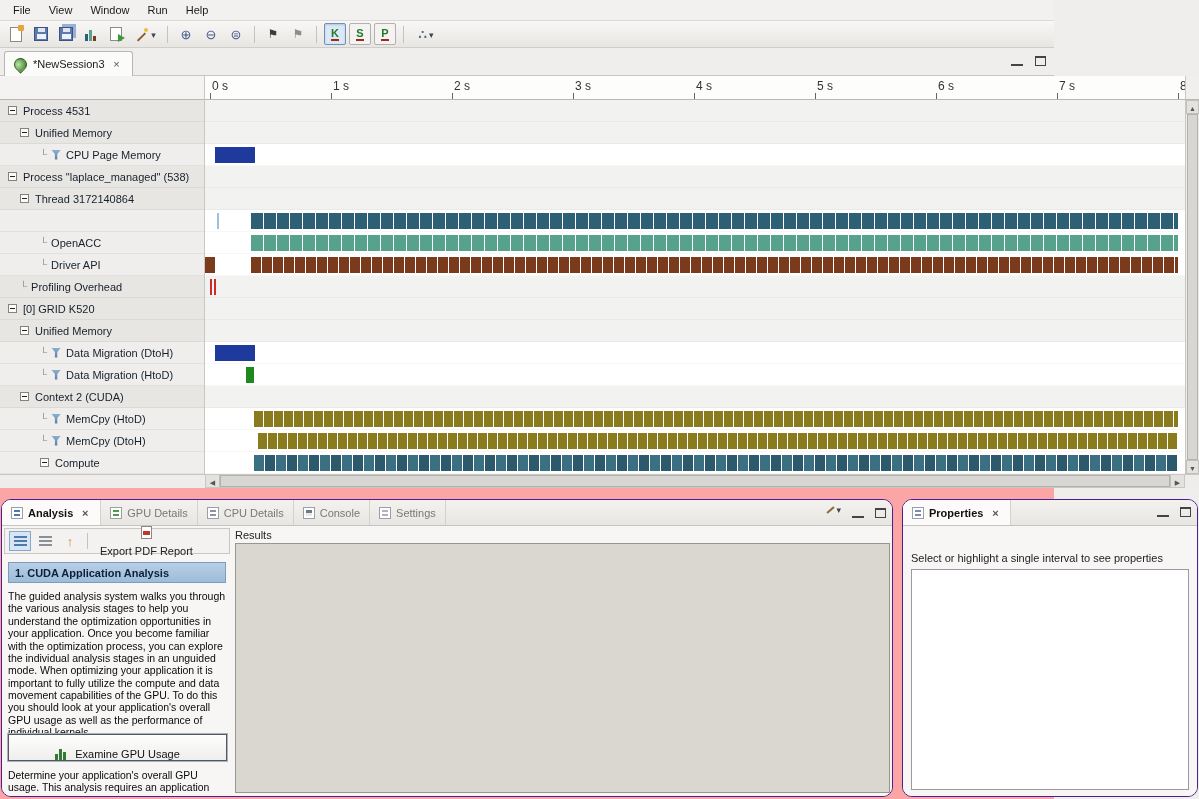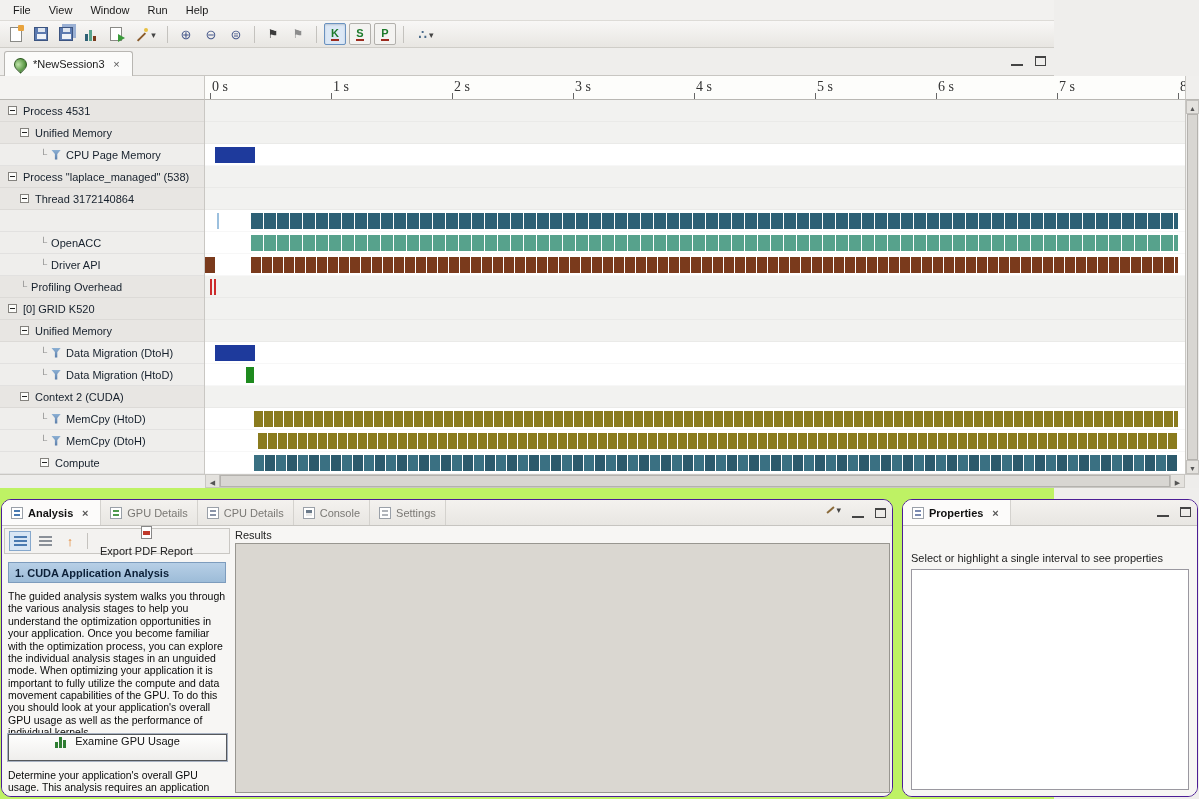--- a/index.html
+++ b/index.html
@@ -1,18 +1,18 @@
 <!DOCTYPE html>
 <html><head>
 <meta charset="utf-8">
 <style>
   * { margin:0; padding:0; box-sizing:border-box; }
   html,body { width:1199px; height:799px; overflow:hidden; }
   body { font-family:"Liberation Sans", sans-serif; font-size:11px; color:#1a1a1a; background:#efeeec; }
-  .app { position:relative; width:1054px; height:799px; background:#bef264; }
+  .app { position:relative; width:1054px; height:799px; background:#fca5a5; }
 
   
   .menubar { height:21px; display:flex; align-items:center; padding-left:4px; background:#f2f1ef; border-bottom:1px solid #dddbd7; }
   .menu-item { padding:2px 9px; cursor:default; }
 
   
   .toolbar { height:27px; display:flex; align-items:center; gap:1px; padding:0 4px; background:linear-gradient(#f8f7f6,#e8e6e2); border-bottom:1px solid #cfcdc8; }
   .tbtn { width:24px; height:22px; display:flex; align-items:center; justify-content:center; border:1px solid transparent; border-radius:2px; position:relative; }
   .tbtn.wide { width:32px; gap:2px; }
   .tsep { width:1px; height:17px; background:#c4c2be; margin:0 5px; }
@@ -63,21 +63,21 @@
   .wmax { width:11px; height:10px; border:1px solid #444; border-top:2px solid #444; }
 
   
   .timeline { position:absolute; top:76px; left:0; width:1199px; background:#fff; }
   .tl-head { display:flex; height:24px; }
   .tl-corner { width:205px; background:#f4f3f1; border-bottom:1px solid #b9b7b3; border-right:1px solid #c9c7c3; }
   .ruler { width:980px; position:relative; background:#fdfdfb; border-bottom:1px solid #b9b7b3; overflow:hidden; }
   .ruler-corner { width:14px; background:#f0efed; border-bottom:1px solid #b9b7b3; border-left:1px solid #c9c7c3; }
   .tick { position:absolute; top:0; bottom:0; width:1px; }
   .tick::after { content:""; position:absolute; bottom:0; left:0; width:1px; height:6px; background:#666; }
-  .tick span { position:absolute; left:2px; top:3px; font-size:14px; color:#333; white-space:nowrap;font-family:Liberation Serif, serif; }
+  .tick span { position:absolute; left:2px; top:3px; font-size:12px; color:#333; white-space:nowrap; }
 
   .tl-body { display:flex; }
   .tl-labels { width:205px; background:#ebeae7; border-right:1px solid #c9c7c3; }
   .lrow { height:22px; display:flex; align-items:center; border-bottom:1px solid rgba(0,0,0,.05); white-space:nowrap; overflow:hidden; }
   .lrow.hdr { background:#e8e6e3; }
   .lrow.leaf { background:#efeeec; }
   .lv0 { padding-left:8px; } .lv1 { padding-left:20px; } .lv2 { padding-left:40px; }
   .conn { color:#888; margin-right:4px; font-size:10px; }
   .wminus { width:9px; height:9px; border:1px solid #84827e; background:#fcfcfa; position:relative; margin-right:6px; flex:none; }
   .wminus::after { content:""; position:absolute; left:1px; top:3px; width:5px; height:1px; background:#222; }
@@ -132,21 +132,21 @@
   .atb.active { background:#d8e6f4; border-color:#86a8cc; }
   .i-list { width:13px; height:11px; background:repeating-linear-gradient(180deg,#4a7ab0 0 2px,transparent 2px 4px); }
   .i-list.alt { background:repeating-linear-gradient(180deg,#8a9098 0 2px,transparent 2px 4px); }
   .vsep { width:1px; height:16px; background:#c4c2be; margin:0 3px; }
   .export-btn { display:flex; align-items:center; gap:6px; border:none; background:transparent; font-family:inherit; font-size:11px; color:#222; padding:3px 6px;flex-direction:column; }
   .i-pdf { width:11px; height:13px; background:#fff; border:1px solid #888; position:relative; }
   .i-pdf::after { content:""; position:absolute; left:1px; right:1px; top:4px; height:4px; background:#c0392b; }
 
   .a-header { position:absolute; left:6px; top:36px; width:218px; height:21px; background:linear-gradient(#b7cfe6,#9dbcd8); border:1px solid #7d9cbd; color:#0c2038; font-weight:bold; display:flex; align-items:center; padding:0 6px; }
   .a-body { position:absolute; left:6px; top:64px; width:219px; font-size:10.5px; line-height:1.18; color:#090909; }
-  .examine-btn { position:absolute; left:6px; top:208px; width:219px; height:27px; display:flex; align-items:flex-start; justify-content:center; gap:7px; background:linear-gradient(#fefefd,#efeeec); border:1px solid #55585c; box-shadow:0 0 0 1px #a8b2c2; font-family:inherit; font-size:11px; color:#111; }
+  .examine-btn { position:absolute; left:6px; top:208px; width:219px; height:27px; display:flex; align-items:flex-end; justify-content:center; gap:7px; background:linear-gradient(#fefefd,#efeeec); border:1px solid #55585c; box-shadow:0 0 0 1px #a8b2c2; font-family:inherit; font-size:11px; color:#111; }
   .i-gpu { width:13px; height:13px;
     background:
       linear-gradient(#2e7d32,#2e7d32) 0 100%/3px 6px no-repeat,
       linear-gradient(#2e7d32,#2e7d32) 4px 100%/3px 11px no-repeat,
       linear-gradient(#2e7d32,#2e7d32) 8px 100%/3px 8px no-repeat; }
   .a-footer { position:absolute; left:6px; top:244px; width:219px; font-size:10.4px; line-height:1.18; color:#090909; }
 
   .results-label { position:absolute; left:233px; top:3px; font-size:11px; color:#222; }
   .results-area { position:absolute; left:233px; top:17px; width:655px; height:250px; background:#dad7d1; border:1px solid #989690; }
 

